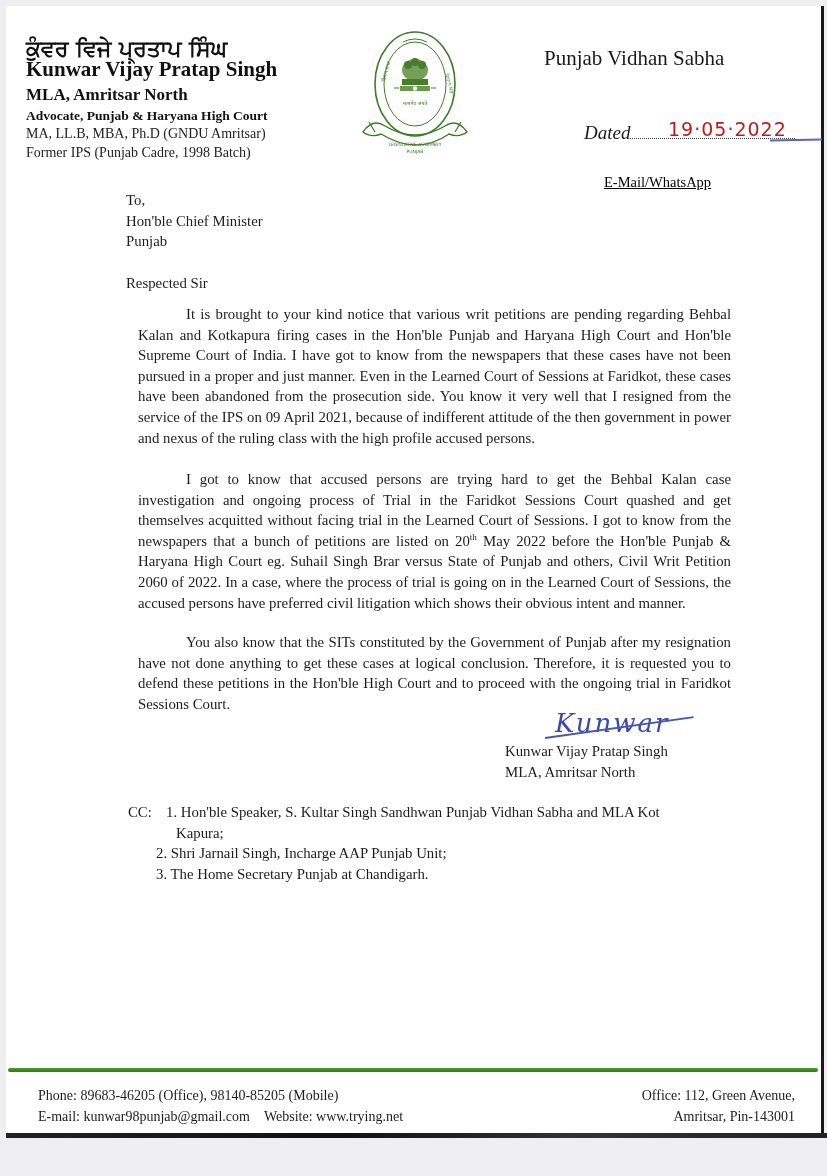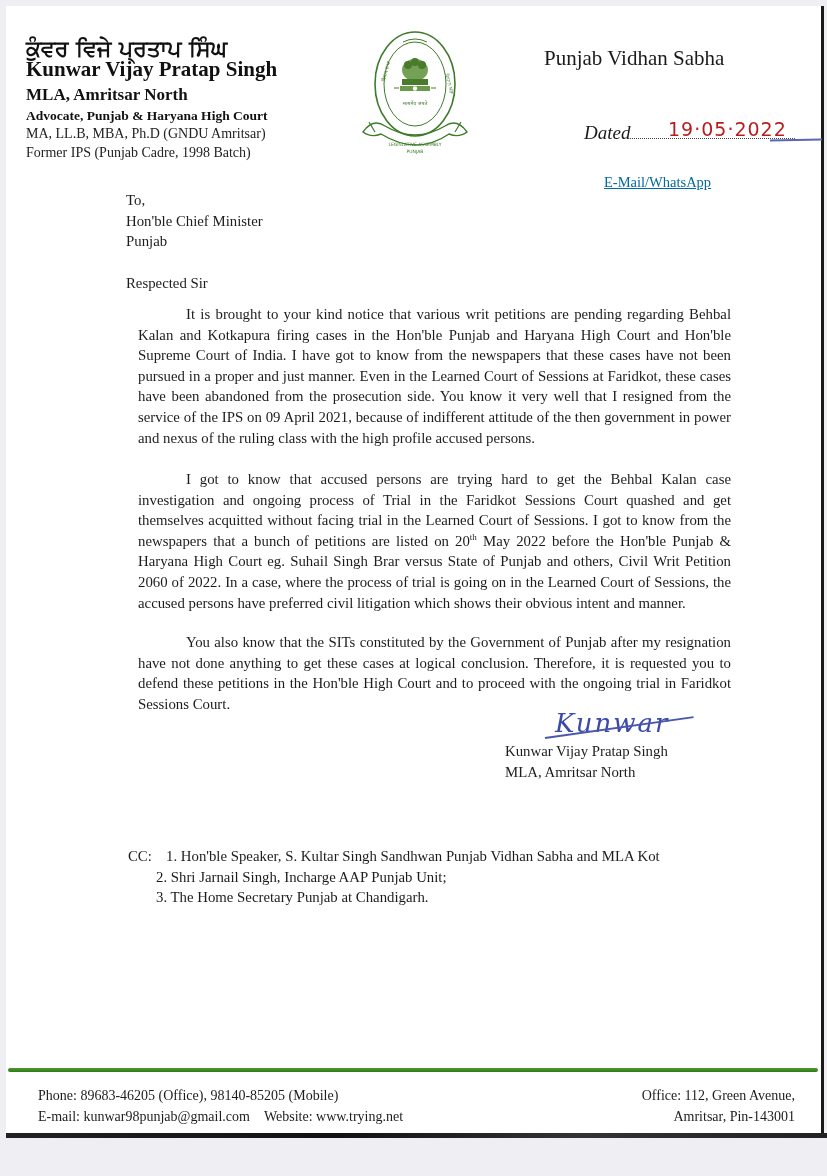--- a/index.html
+++ b/index.html
@@ -41,21 +41,21 @@
   
   .member { left: 544px; top: 46px; font-size: 21px; color: #1a1a1a; line-height: 24px; }
   .dated-wrap { left: 584px; top: 122px; font-size: 19px; font-style: italic; color: #1a1a1a; white-space: nowrap; }
   .dated-dots { display: inline-block; width: 165px; border-bottom: 1.5px dotted #444; height: 16px; vertical-align: baseline; }
   .dated-hand {
     left: 668px; top: 118px;
     font-family: "DejaVu Sans", sans-serif; font-size: 19px; color: #b91c1c;
     letter-spacing: 1px; font-weight: normal;
   }
   .dated-stroke { left: 770px; top: 139px; width: 52px; height: 1.5px; background: #5a66b8; transform: rotate(-1deg); }
-  .email-tag { left: 604px; top: 174px; font-size: 14.5px; text-decoration: underline; color: #0369a1; }
+  .email-tag { left: 604px; top: 174px; font-size: 14.5px; text-decoration: underline; color: #000000; }
 
   
   .body-block { left: 126px; width: 593px; font-size: 14.8px; line-height: 20.6px; color: #1c1c1c; }
   .addr { top: 190px; }
   .greeting { top: 273px; }
   .para { text-align: justify; text-indent: 48px; margin: 12px; }
   .para1 { top: 292px; }
   .para2 { top: 457px; }
   .para3 { top: 620px; }
   sup { font-size: 9px; line-height: 0; }
@@ -63,21 +63,21 @@
   
   .sig-hand {
     left: 555px; top: 708px;
     font-family: "DejaVu Serif", serif; font-style: italic;
     font-size: 26px; color: #3b4aa8; letter-spacing: 2px;
   }
   .sig-stroke { left: 545px; top: 737px; width: 150px; height: 1.5px; background: #4a56b0; transform: rotate(-8deg); transform-origin: left center; }
   .sig-name { left: 505px; top: 741px; font-size: 14.8px; line-height: 20.6px; color: #1c1c1c; }
 
   
-  .cc { left: 128px; top: 802px; width: 592px; font-size: 14.8px; line-height: 20.6px; color: #1c1c1c; margin-top: 44px; }
+  .cc { left: 128px; top: 802px; width: 592px; font-size: 14.8px; line-height: 20.6px; color: #1c1c1c; }
   .cc-row { display: flex; }
   .cc-label { width: 38px; flex: none; }
   .cc-item1 { text-align: justify; }
   .cc-cont { padding-left: 38px; text-indent: 0; }
   .cc-sub { padding-left: 28px; }
 
   
   .green-rule {
     left: 8px; top: 1068px; width: 810px; height: 4px;
     background: linear-gradient(to bottom, #4f9a2c, #2f7a18);
@@ -152,20 +152,21 @@
 <div class="abs sig-name">
   <div>Kunwar Vijay Pratap Singh</div>
   <div>MLA, Amritsar North</div>
 </div>
 
 <div class="abs cc">
   <div class="cc-row">
     <span class="cc-label">CC:</span>
     <span class="cc-item1">1. Hon'ble Speaker, S. Kultar Singh Sandhwan Punjab Vidhan Sabha and MLA Kot</span>
   </div>
+  <div class="cc-cont" style="padding-left:48px">Kapura;</div>
   <div class="cc-sub">2.  Shri Jarnail Singh, Incharge AAP Punjab Unit;</div>
   <div class="cc-sub">3. The Home Secretary Punjab at Chandigarh.</div>
 </div>
 
 <div class="abs green-rule"></div>
 <div class="abs footer-left">
   <div>Phone: 89683-46205 (Office), 98140-85205 (Mobile)</div>
   <div>
     <span>E-mail: kunwar98punjab@gmail.com</span><span class="footer-sp"></span><span>Website: www.trying.net</span>
   </div>

